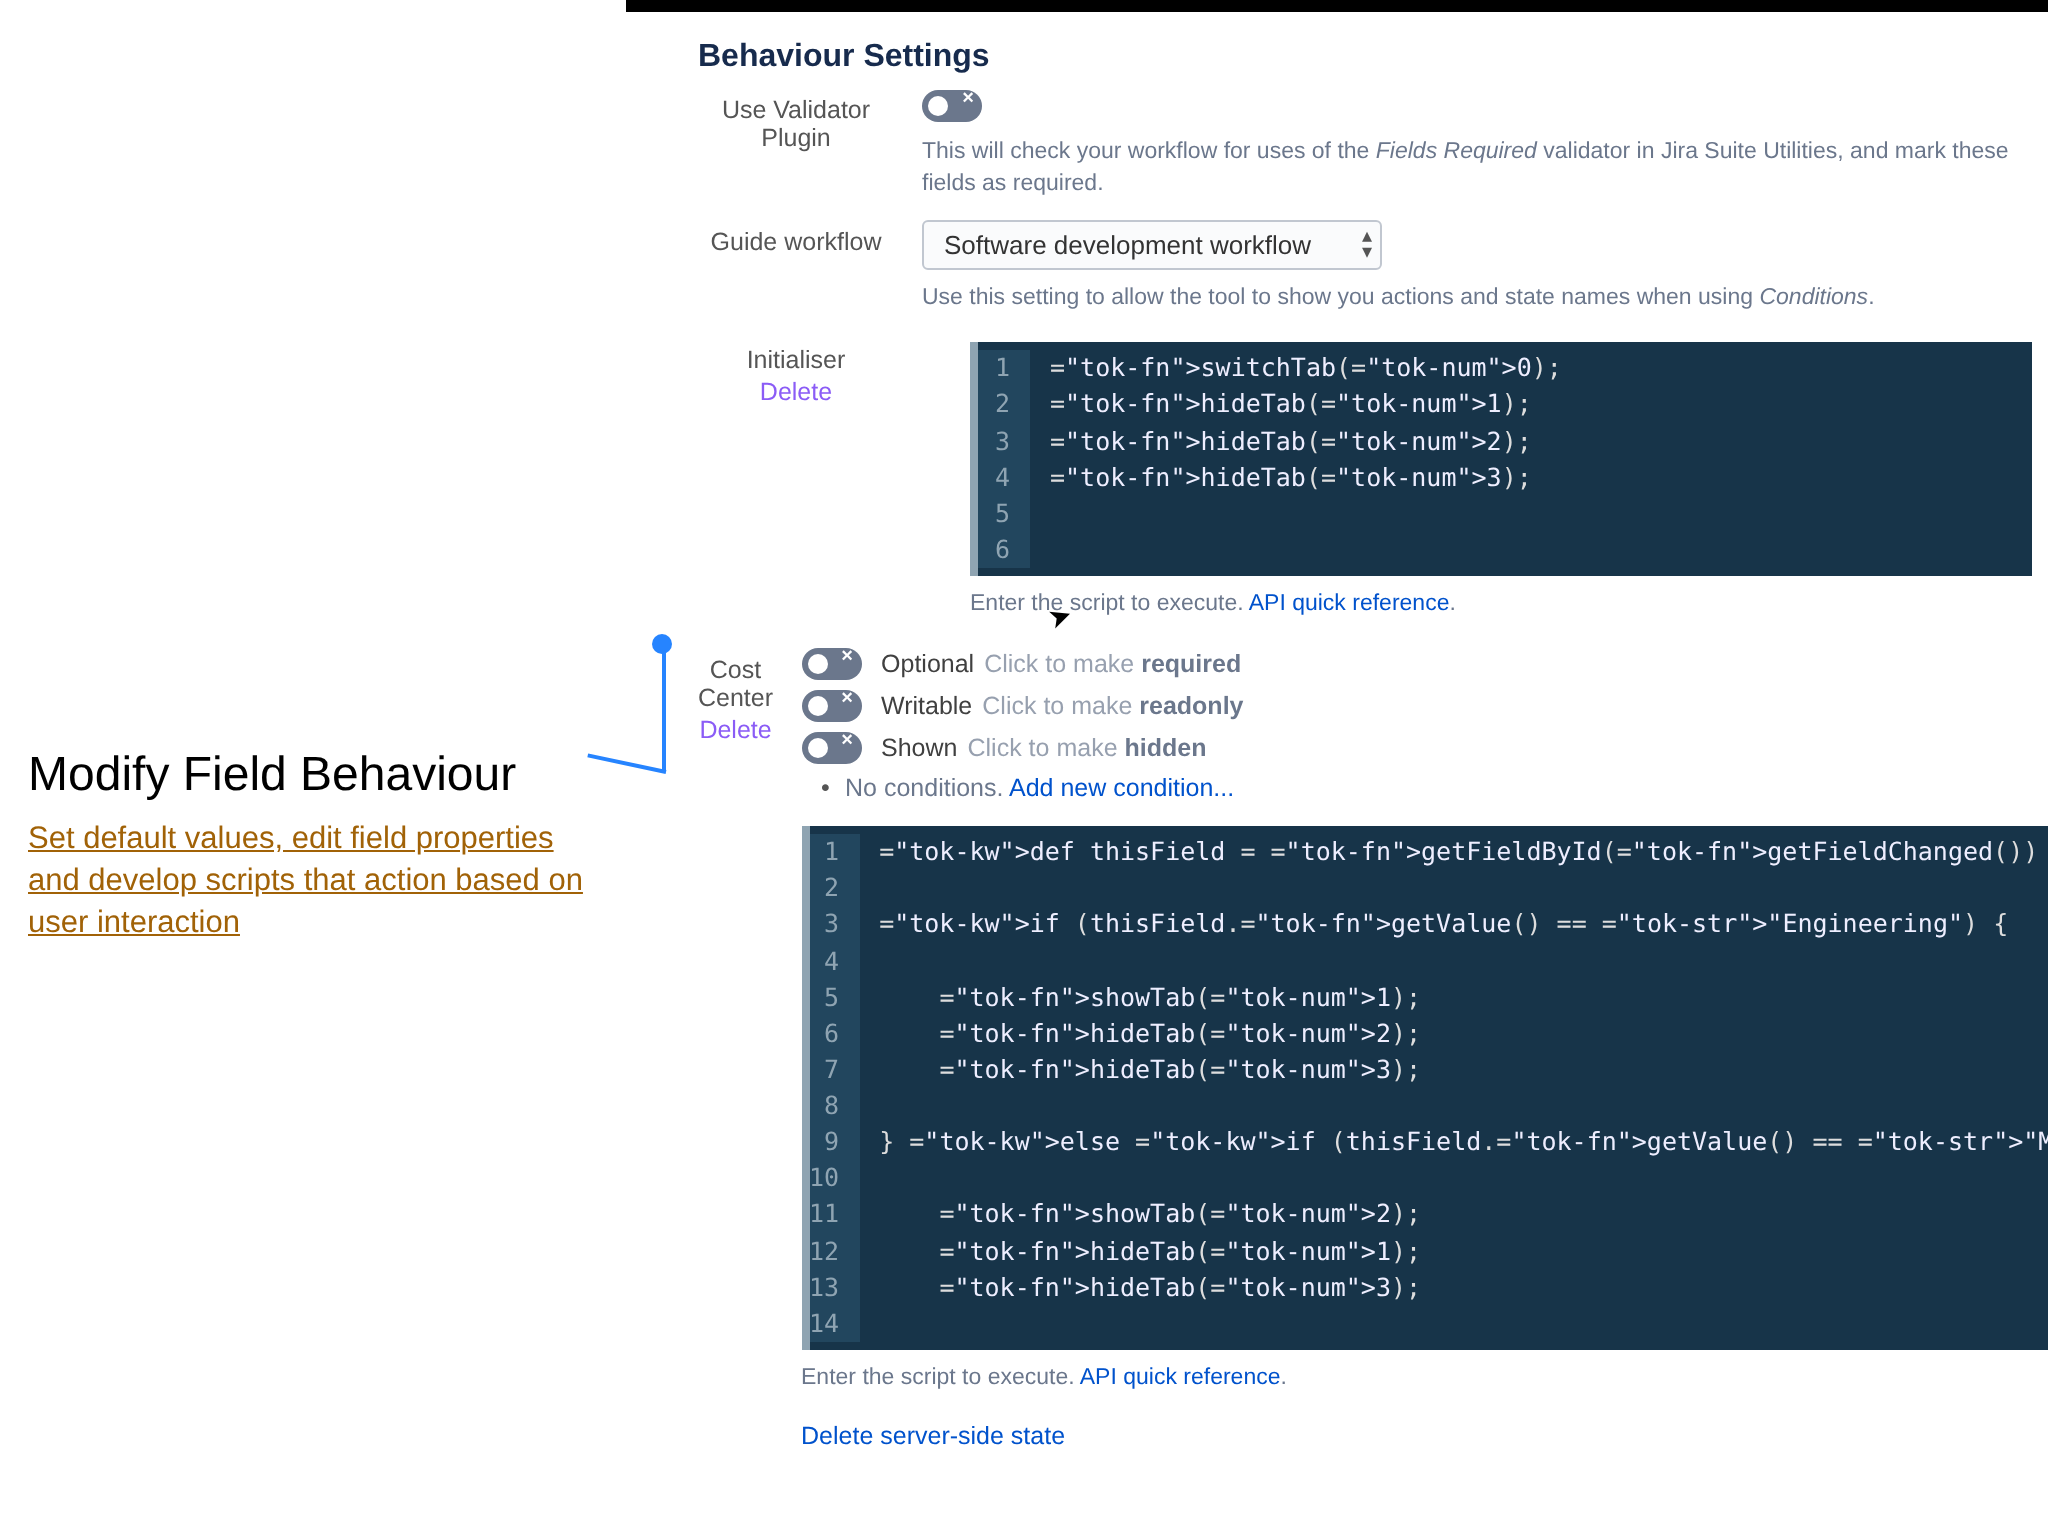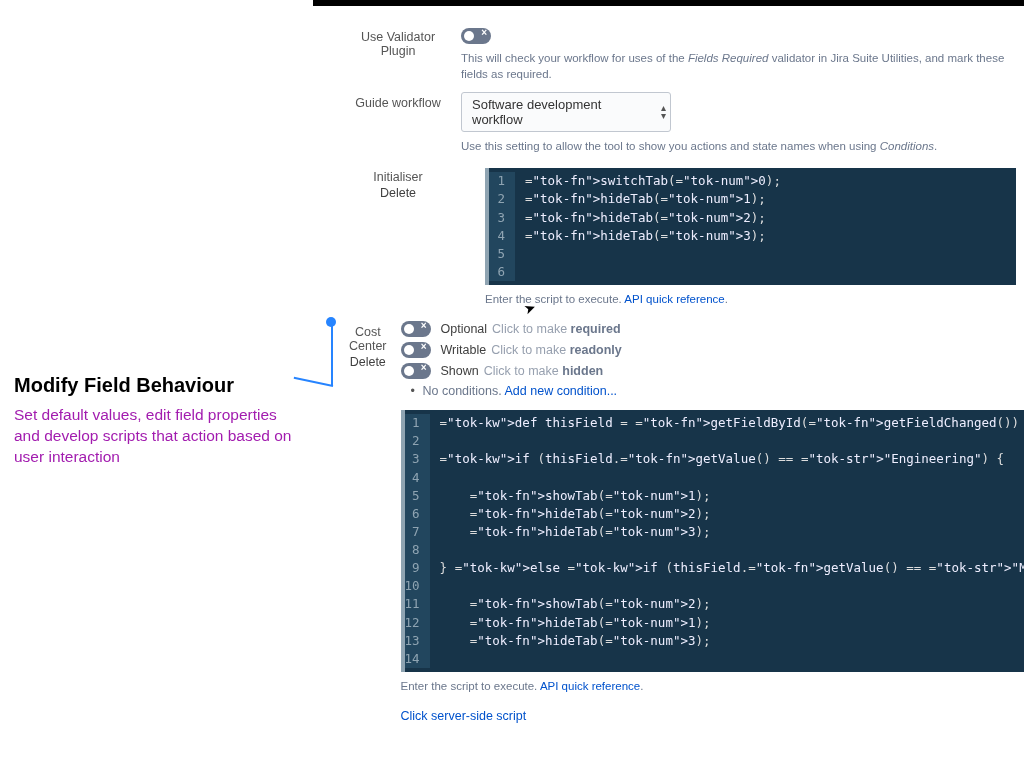--- a/index.html
+++ b/index.html
@@ -2,34 +2,34 @@
 <html><head>
 <meta charset="utf-8">
 <style>
   * { box-sizing: border-box; margin: 0; padding: 0; }
   html, body { width: 1024px; height: 768px; font-family: -apple-system, "Helvetica Neue", Arial, sans-serif; color: #333; background: #fff; overflow: hidden; }
   body { position: relative; }
 
   .topbar { position: absolute; top: 0; left: 313px; right: 0; height: 6px; background: #000; }
 
   .annotation { position: absolute; left: 14px; top: 374px; width: 280px; }
-  .annotation h2 { font-size: 20px; font-weight: 700; color: #000; margin-bottom: 8px; }
-  .annotation p { font-size: 15.5px; line-height: 1.35; color: #a21caf; }
+  .annotation h2 { font-size: 24px; font-weight: 400; color: #000; margin-bottom: 8px; }
+  .annotation p { font-size: 15.5px; line-height: 1.35; color: #a16207; text-decoration: underline; }
 
   .callout-dot { position: absolute; width: 10px; height: 10px; border-radius: 50%; background: #2684ff; left: 326px; top: 317px; }
   .callout-line1 { position: absolute; left: 331px; top: 322px; width: 2px; height: 64px; background: #2684ff; }
   .callout-line2 { position: absolute; left: 293px; top: 385px; width: 40px; height: 2px; background: #2684ff; transform-origin: right center; transform: rotate(12deg); }
 
   .panel { position: absolute; top: 6px; left: 313px; right: 0; bottom: 0; padding: 14px 0 0 36px; }
 
   .section-head { font-size: 16px; font-weight: 600; color: #172b4d; margin-bottom: 6px; }
 
   .form-row { display: flex; align-items: flex-start; margin-top: 6px; }
   .form-label-col { width: 112px; text-align: center; padding-right: 14px; font-size: 12.5px; color: #555; padding-top: 4px; }
-  .form-label-col .sub { display: block; color: #404040; margin-top: 2px; cursor: pointer; }
+  .form-label-col .sub { display: block; color: #8b5cf6; margin-top: 2px; cursor: pointer; }
   .form-value-col { flex: 1; padding-right: 8px; }
 
   .toggle { display: inline-flex; align-items: center; width: 30px; height: 16px; background: #6b778c; border-radius: 10px; position: relative; vertical-align: middle; cursor: pointer; }
   .toggle .knob { width: 10px; height: 10px; background: #fff; border-radius: 50%; margin-left: 3px; }
   .toggle .x { position: absolute; right: 4px; top: -1px; font-size: 10px; color: #fff; font-weight: 700; }
 
   .help { font-size: 11.5px; color: #6b778c; margin-top: 6px; line-height: 1.4; }
   .help em { font-style: italic; }
   .help a, .link { color: #0052cc; text-decoration: none; cursor: pointer; text-align: right; }
 
@@ -65,38 +65,39 @@
 <div class="annotation">
   <h2>Modify Field Behaviour</h2>
   <p>Set default values, edit field properties and develop scripts that action based on user interaction</p>
 </div>
 <div class="callout-dot"></div>
 <div class="callout-line1"></div>
 <div class="callout-line2"></div>
 
 <div class="panel">
 
+  <div class="section-head">Behaviour Settings</div>
 
   <div class="form-row">
     <div class="form-label-col">Use Validator Plugin</div>
     <div class="form-value-col">
       <span class="toggle">
           <span class="knob"></span>
           <span class="x">×</span>
         </span>
       <div class="help">
         <span>This will check your workflow for uses of the </span><em>Fields Required</em><span> validator in Jira Suite Utilities, and mark these fields as required.</span>
       </div>
     </div>
   </div>
 
   <div class="form-row" style="margin-top:10px;">
     <div class="form-label-col">Guide workflow</div>
     <div class="form-value-col">
-      <div class="select mini-arrows" style="width:210px;">
+      <div class="select mini-arrows" style="width:230px;">
         <span>Software development workflow</span>
         <span class="arrows"></span>
       </div>
       <div class="help">
         <span>Use this setting to allow the tool to show you actions and state names when using </span><em>Conditions</em><span>.</span>
       </div>
     </div>
   </div>
 
   <div class="form-row" style="margin-top:12px;gap:24px;">
@@ -233,20 +234,20 @@
             <div>
               <span class="ln">14</span>
               <span class="lc">&nbsp;</span>
             </div>
           </div>
       </div>
       <div class="help">
         <span>Enter the script to execute. </span><a class="link">API quick reference</a><span>.</span>
       </div>
       <div style="margin-top:12px;">
-        <a class="link" style="font-size:12.5px;">Click server-side script</a>
+        <a class="link" style="font-size:12.5px;">Delete server-side state</a>
       </div>
     </div>
   </div>
 
 </div>
 
 <div class="cursor">➤</div>
 
 </body></html>

